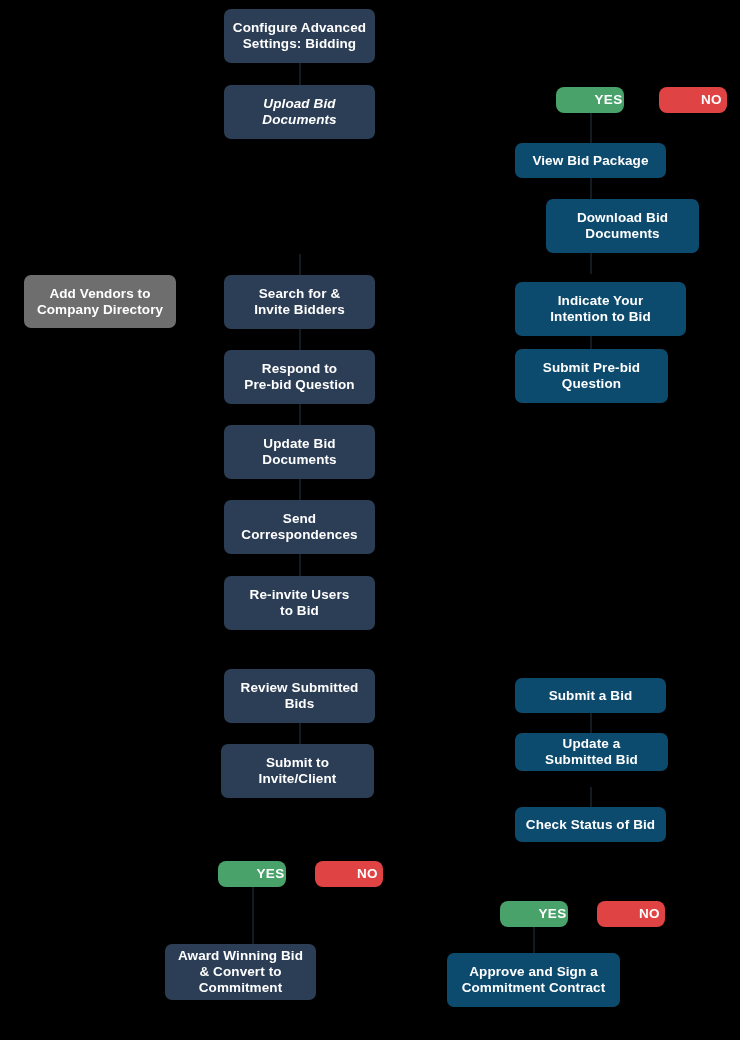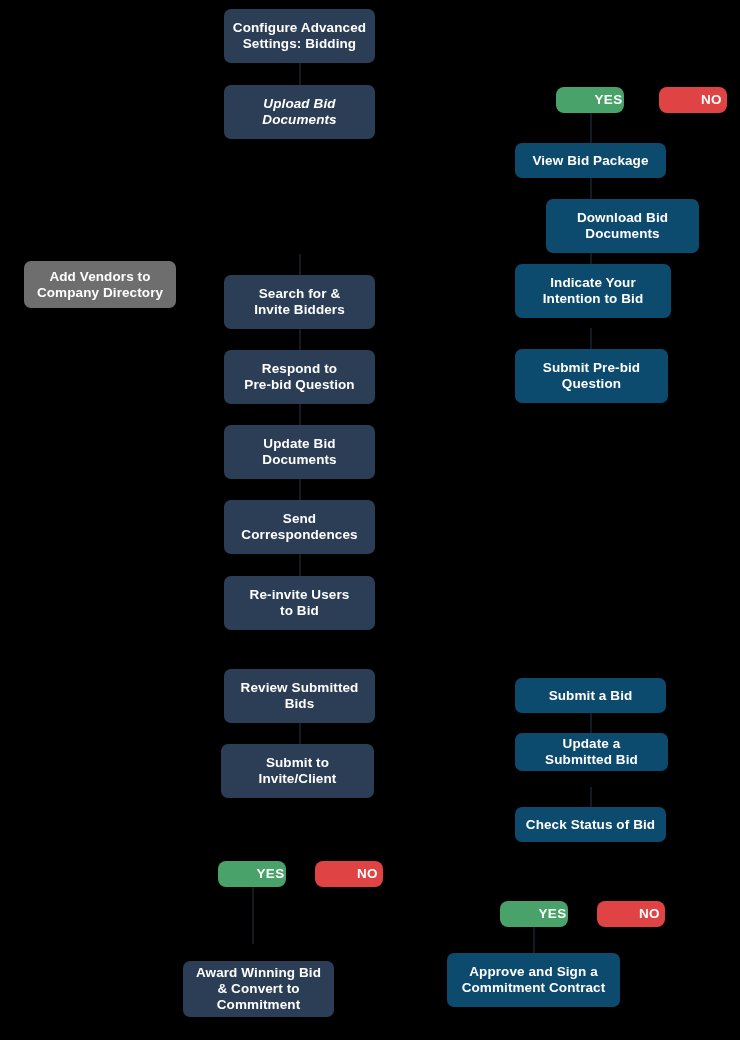--- a/index.html
+++ b/index.html
@@ -97,29 +97,29 @@
     <div class="node blue" style="left: 224px; top: 425px; width: 151px; height: 54px;">Update Bid
 Documents</div>
     <div class="node blue" style="left: 224px; top: 500px; width: 151px; height: 54px;">Send
 Correspondences</div>
     <div class="node blue" style="left: 224px; top: 576px; width: 151px; height: 54px;">Re-invite Users
 to Bid</div>
     <div class="node blue" style="left: 224px; top: 669px; width: 151px; height: 54px;">Review Submitted
 Bids</div>
     <div class="node blue" style="left: 221px; top: 744px; width: 153px; height: 54px;">Submit to
 Invite/Client</div>
-    <div class="node blue" style="left: 183px; top: 944px; width: 151px; height: 56px; margin-top: 17px;">Award Winning Bid
+    <div class="node blue" style="left: 165px; top: 944px; width: 151px; height: 56px;">Award Winning Bid
 &amp; Convert to
 Commitment</div>
-    <div class="node gray" style="left: 24px; top: 261px; width: 152px; height: 47px;">Add Vendors to
+    <div class="node gray" style="left: 24px; top: 275px; width: 152px; height: 53px;">Add Vendors to
 Company Directory</div>
     <div class="node orange" style="left: 515px; top: 143px; width: 151px; height: 35px;">View Bid Package</div>
     <div class="node orange" style="left: 503px; top: 199px; width: 153px; height: 54px; margin-left: 43px;">Download Bid
 Documents</div>
-    <div class="node orange" style="left: 515px; top: 264px; width: 156px; height: 54px;">Indicate Your
+    <div class="node orange" style="left: 515px; top: 282px; width: 171px; height: 54px;">Indicate Your
 Intention to Bid</div>
     <div class="node orange" style="left: 515px; top: 349px; width: 153px; height: 54px;">Submit Pre-bid
 Question</div>
     <div class="node orange" style="left: 515px; top: 678px; width: 151px; height: 35px;">Submit a Bid</div>
     <div class="node orange" style="left: 515px; top: 733px; width: 153px; height: 38px;">Update a
 Submitted Bid</div>
     <div class="node orange" style="left: 447px; top: 953px; width: 173px; height: 54px;">Approve and Sign a
 Commitment Contract</div>
     <div class="node orange" style="left: 515px; top: 807px; width: 151px; height: 35px;">Check Status of Bid</div>
     <div class="pill yes" style="left: 556px; top: 87px; width: 68px; height: 26px;">YES</div>

